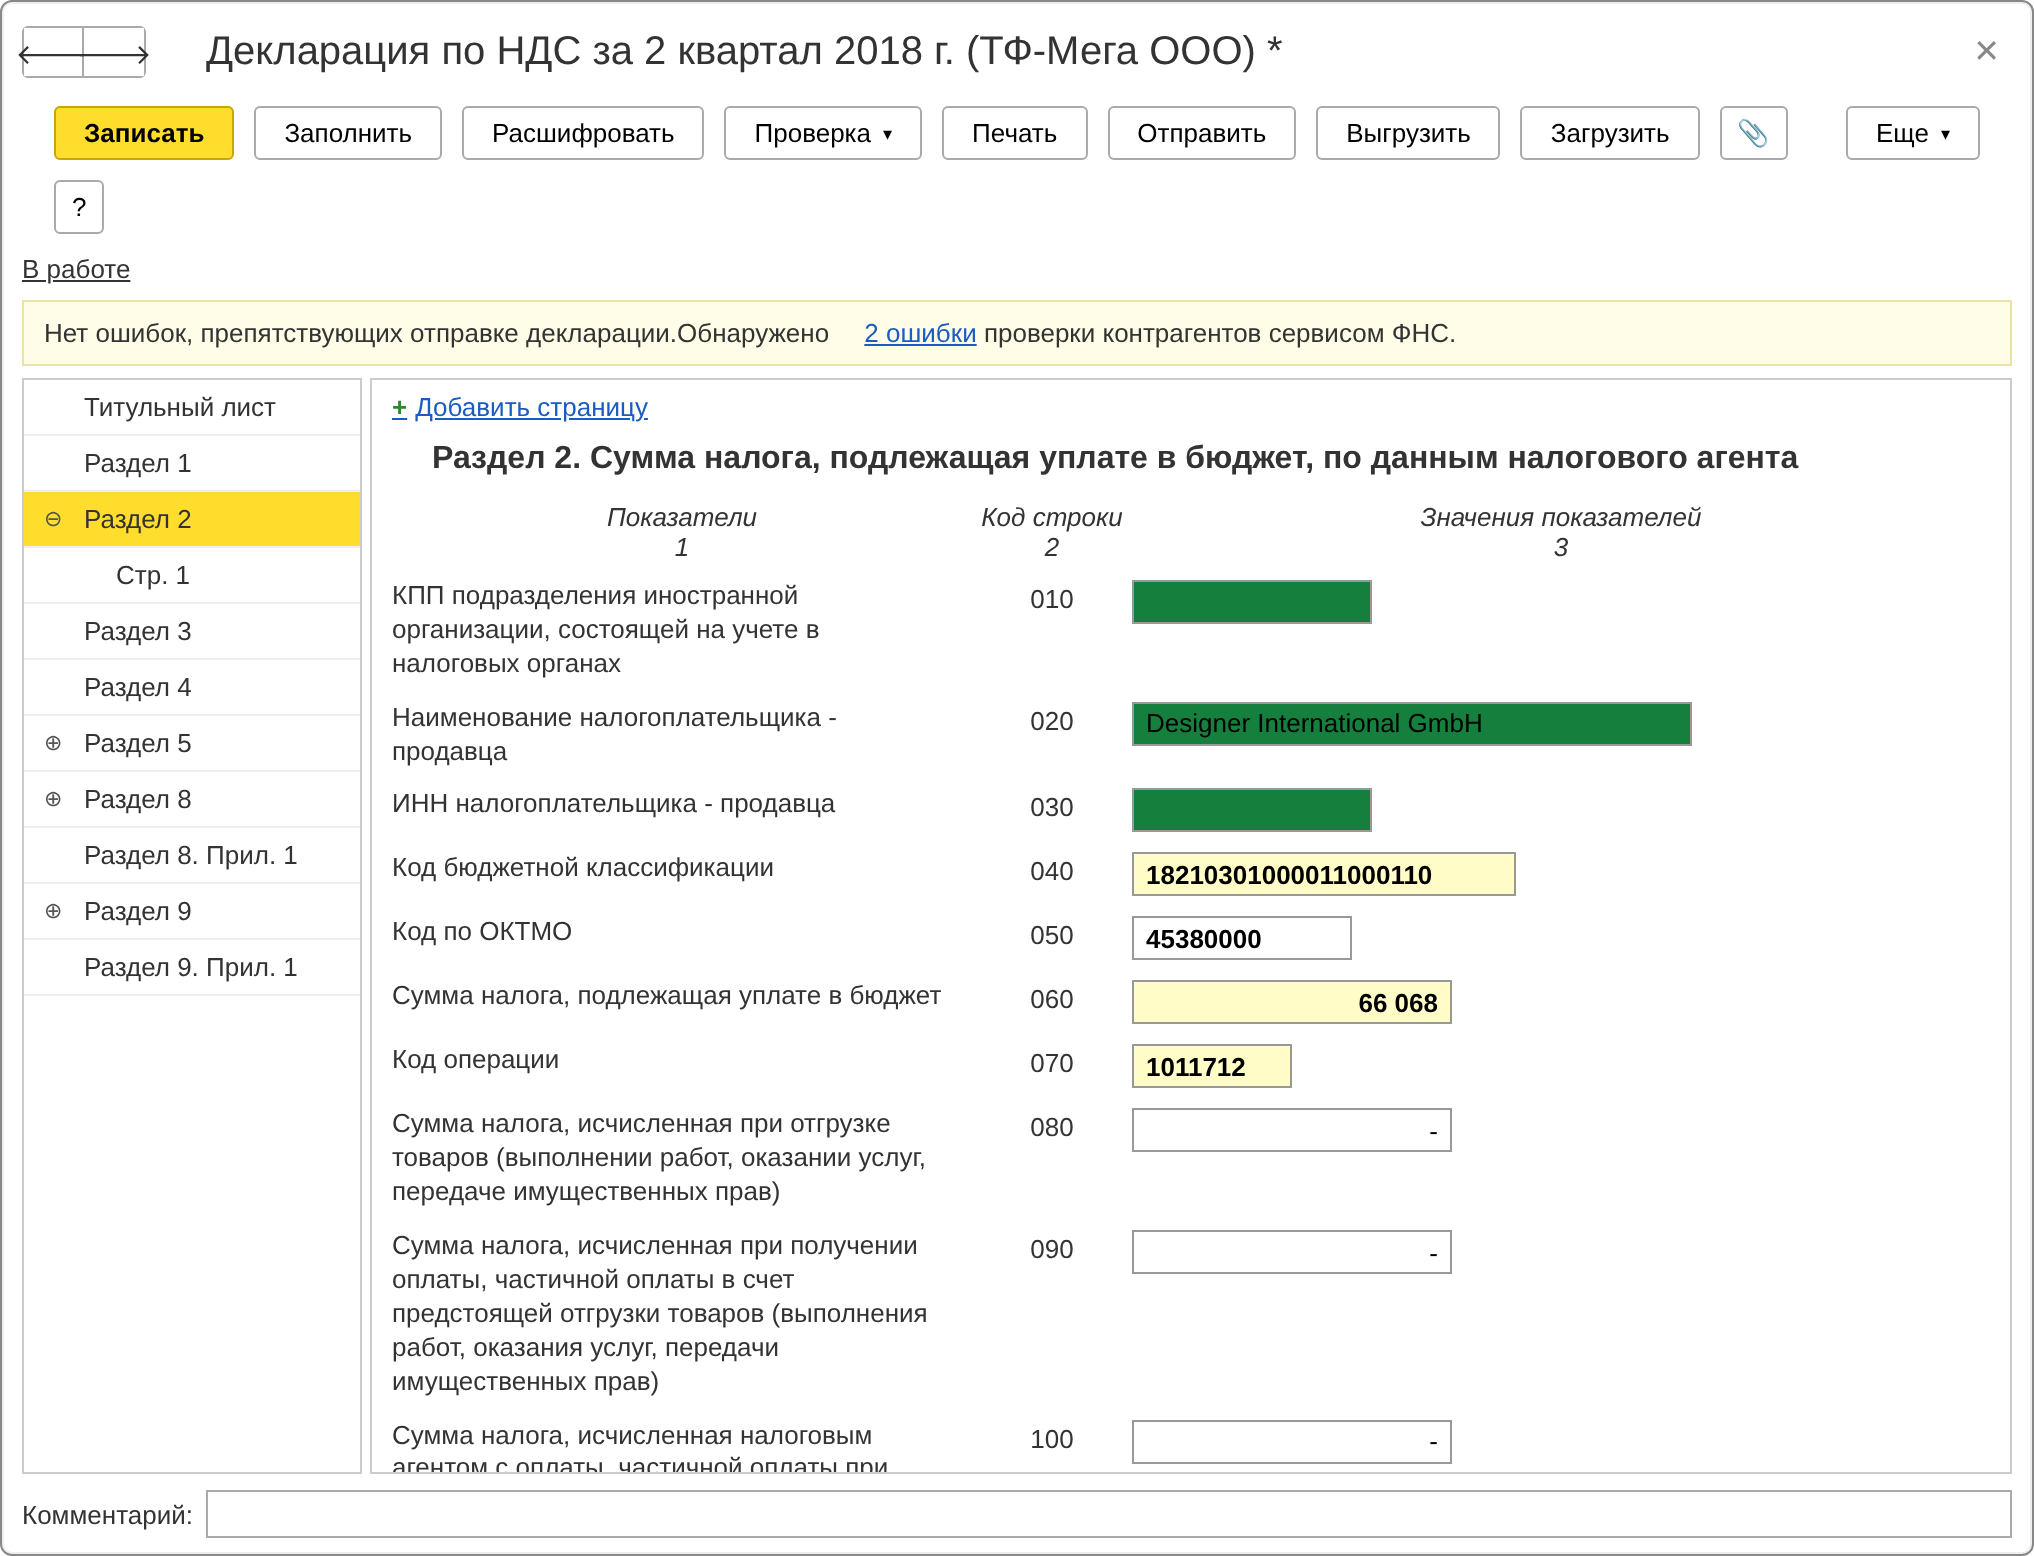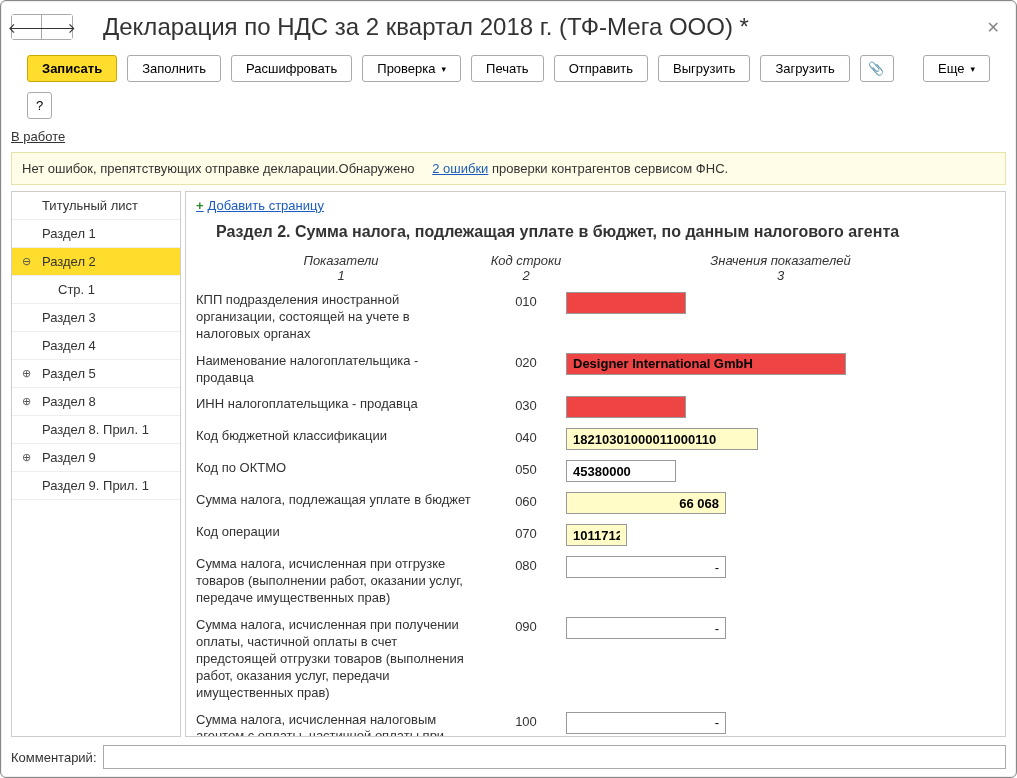--- a/index.html
+++ b/index.html
@@ -2,21 +2,21 @@
 <html><head>
 <meta charset="utf-8">
 <style>
 * { box-sizing: border-box; margin: 0; padding: 0; }
 body { font-family: Arial, sans-serif; font-size: 13px; color: #333; background: #fff; }
 .window { width: 1017px; height: 778px; border: 1px solid #888; border-radius: 6px; padding: 8px 10px; display: flex; flex-direction: column; box-shadow: inset 0 0 0 1px #eee; }
 .titlebar { display: flex; align-items: center; padding: 4px 0 8px; }
 .nav-btns { display: flex; gap: 0; border: 1px solid #aaa; border-radius: 3px; }
 .nav-btn { width: 30px; height: 24px; display: flex; align-items: center; justify-content: center; background: #fff; cursor: pointer; font-size: 14px; }
 .nav-btn:first-child { border-right: 1px solid #aaa; }
-.title { font-size: 24px; margin-left: 30px; }
+.title { font-size: 20px; margin-left: 30px; }
 .close-btn { margin-left: auto; font-size: 16px; color: #888; cursor: pointer; padding: 2px 6px; }
 .toolbar { display: flex; align-items: center; gap: 10px; padding: 6px 16px; flex-wrap: wrap; }
 .btn { border: 1px solid #aaa; border-radius: 3px; padding: 5px 14px; background: #fff; cursor: pointer; font-size: 13px; display: inline-flex; align-items: center; gap: 4px; }
 .btn-primary { background: #ffdd2d; border-color: #c8a800; font-weight: bold; }
 .btn-icon { padding: 5px 8px; }
 .dropdown-arrow { font-size: 9px; margin-left: 2px; }
 .spacer { flex: 1; }
 .status-link { padding: 4px 0 8px; }
 .status-link span { text-decoration: underline; cursor: pointer; }
 .alert { background: #fffde7; border: 1px solid #e8e4a8; padding: 8px 10px; font-size: 13px; margin-bottom: 6px; }
@@ -37,21 +37,21 @@
 .col3 { flex: 1; }
 .row { display: flex; align-items: flex-start; padding: 5px 0; }
 .row .label { width: 290px; font-size: 13px; padding-right: 10px; line-height: 1.3; }
 .row .code { width: 80px; text-align: center; font-size: 13px; padding-top: 2px; }
 .row .value { flex: 1; }
 .inp { border: 1px solid #999; padding: 3px 6px; font-size: 13px; background: #fff; height: 22px; }
 .inp-wide { width: 280px; }
 .inp-short { width: 120px; }
 .inp-num { width: 160px; text-align: right; }
 .inp-code { width: 110px; font-weight: bold; }
-.inp-green { background: #ef4444; font-weight: bold; }
+.inp-green { background: #15803d; }
 .inp-yellow { background: #fffcc7; font-weight: bold; }
 .inp-bold { font-weight: bold; }
 .footer { display: flex; align-items: center; gap: 6px; padding-top: 8px; }
 .footer input { flex: 1; border: 1px solid #aaa; padding: 4px 6px; height: 24px; }
 </style>
 </head>
 <body>
 
 <div class="window">
   <div class="titlebar">
@@ -154,21 +154,21 @@
             <div class="value"><input class="inp inp-bold inp-code" value="45380000" style=""></div>
           </div>
           <div class="row">
             <div class="label">Сумма налога, подлежащая уплате в бюджет</div>
             <div class="code">060</div>
             <div class="value"><input class="inp inp-yellow inp-num" value="66 068" style=""></div>
           </div>
           <div class="row">
             <div class="label">Код операции</div>
             <div class="code">070</div>
-            <div class="value"><input class="inp inp-yellow" value="1011712" style="width: 61px;"></div>
+            <div class="value"><input class="inp inp-yellow" value="1011712" style="width: 80px;"></div>
           </div>
           <div class="row">
             <div class="label">Сумма налога, исчисленная при отгрузке товаров (выполнении работ, оказании услуг, передаче имущественных прав)</div>
             <div class="code">080</div>
             <div class="value"><input class="inp inp-num" value="-" style=""></div>
           </div>
           <div class="row">
             <div class="label">Сумма налога, исчисленная при получении оплаты, частичной оплаты в счет предстоящей отгрузки товаров (выполнения работ, оказания услуг, передачи имущественных прав)</div>
             <div class="code">090</div>
             <div class="value"><input class="inp inp-num" value="-" style=""></div>

